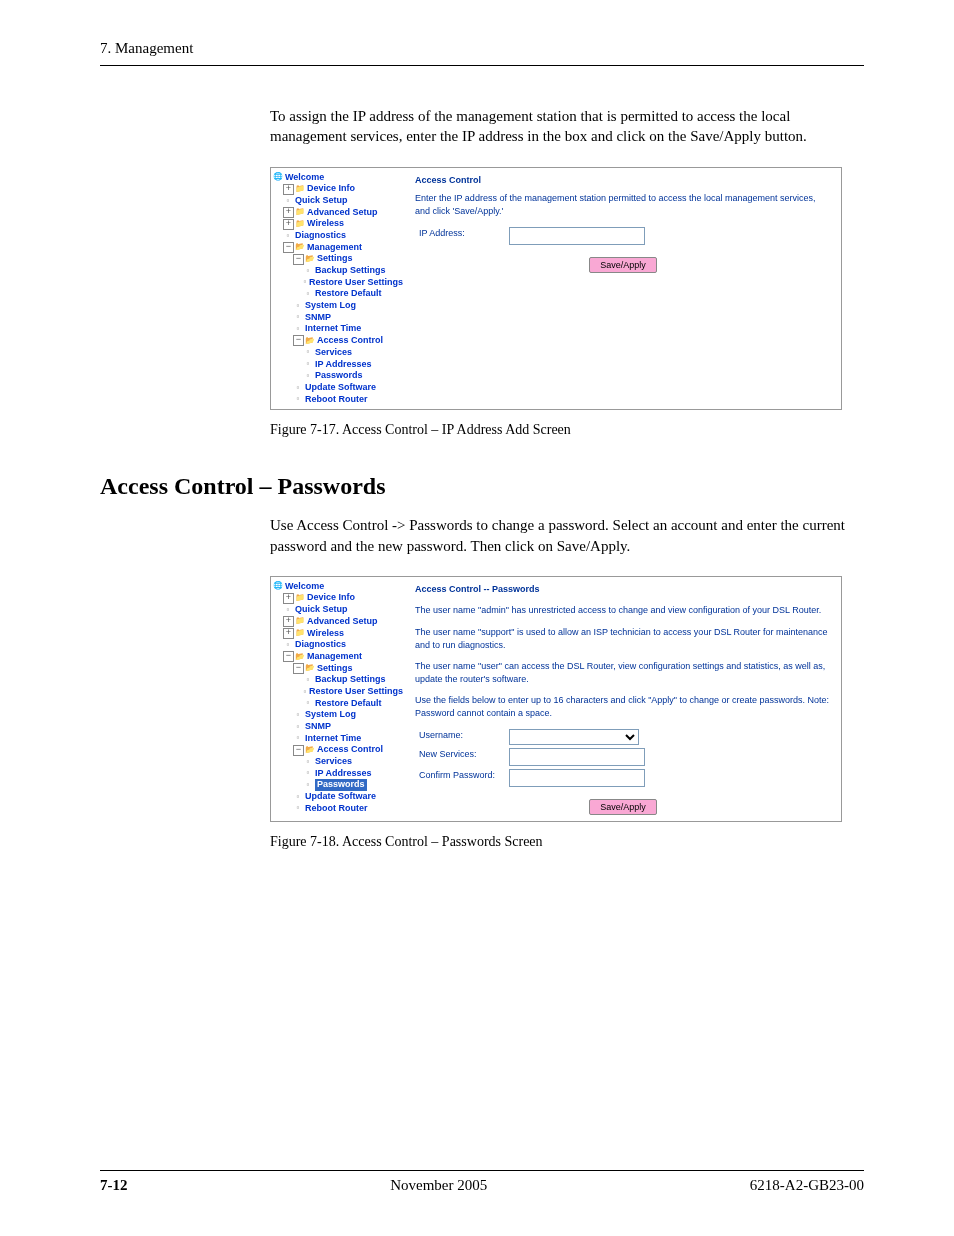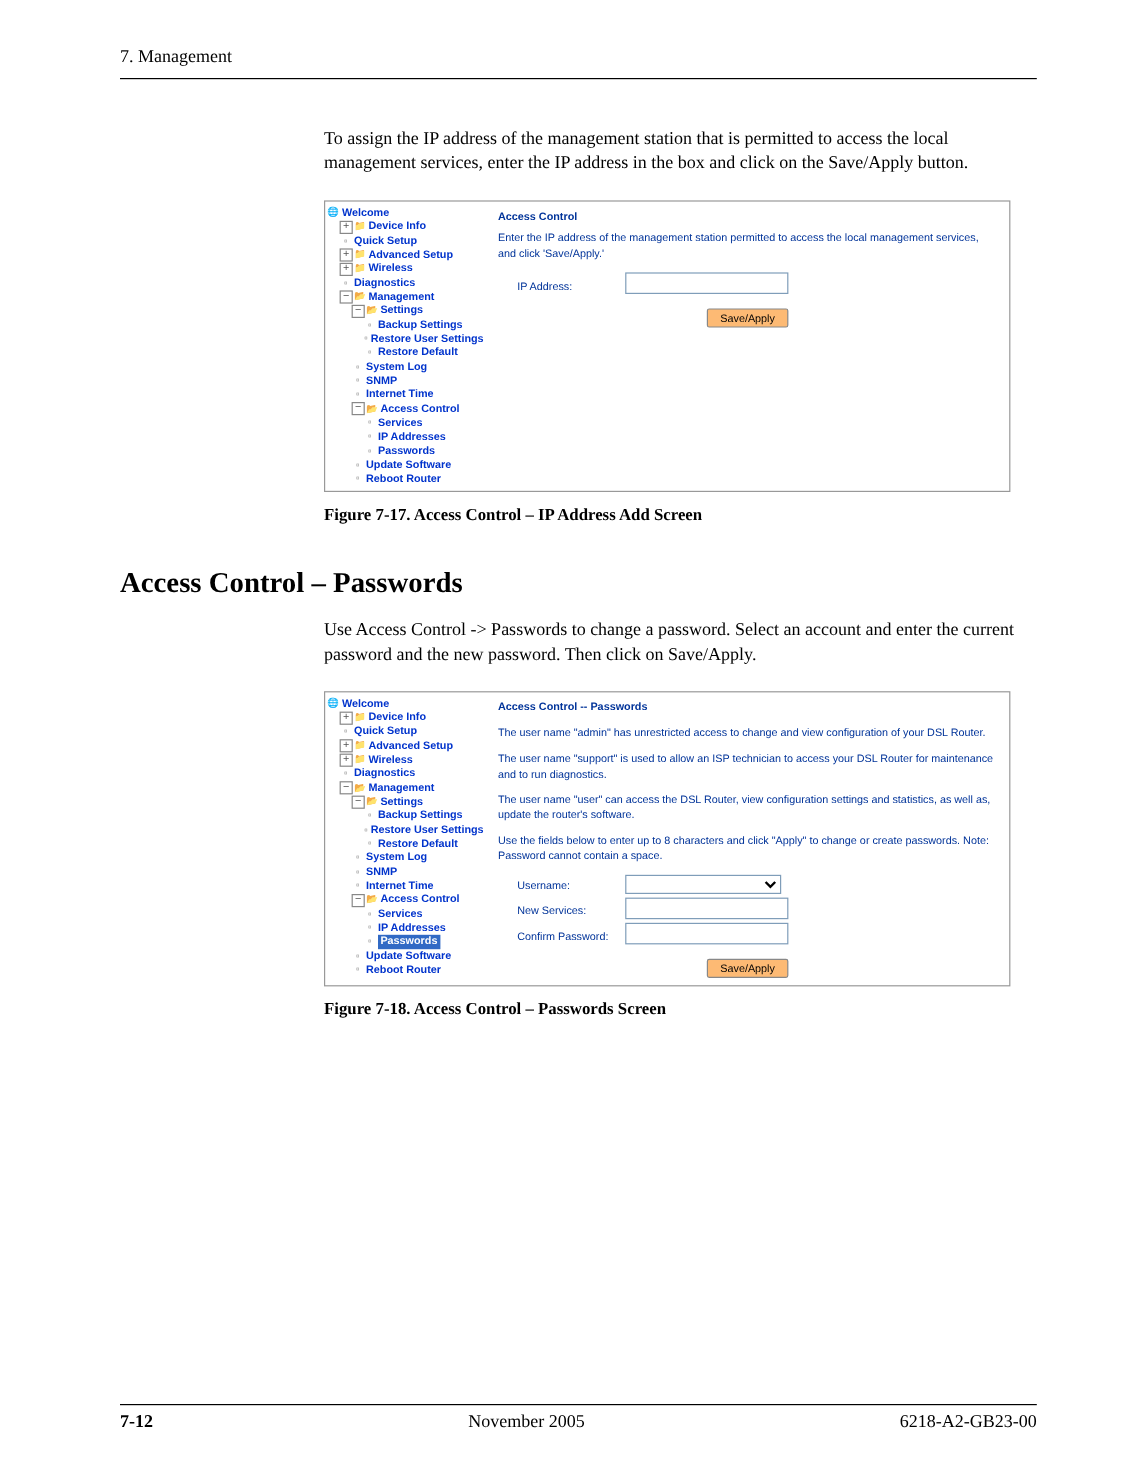--- a/index.html
+++ b/index.html
@@ -1,40 +1,40 @@
 <!DOCTYPE html>
 <html><head>
 <meta charset="utf-8">
 <style>
 body{margin:0;font-family:"Times New Roman",serif;background:#fff;color:#000}
 .page{width:954px;margin:0 auto;padding:40px 90px 40px 100px;box-sizing:border-box;position:relative;min-height:1236px}
 .page-header{font-size:15px;margin-bottom:8px}
 .hr{border:none;border-top:1px solid #000;margin:0 0 40px 0}
 .body-text{font-size:15px;line-height:1.35;margin-left:170px;margin-bottom:20px}
 .section-title{font-size:24px;font-weight:bold;margin:35px 0 15px 0}
-.fig-caption{font-size:14px;font-weight:bold;text-align:left;margin:12px 0 30px 170px}
+.fig-caption{font-size:14px;font-weight:normal;text-align:left;margin:12px 0 30px 170px}
 .screenshot{margin-left:170px;border:1px solid #999;width:570px;background:#fff;font-family:Verdana,Arial,sans-serif;font-size:9px;display:flex}
 .nav{width:130px;padding:4px 2px;color:#0033cc;font-weight:bold;line-height:1.3}
 .nav .item{display:flex;align-items:center;white-space:nowrap}
 .nav .ic{width:10px;height:10px;margin-right:2px;display:inline-flex;align-items:center;justify-content:center;font-size:8px}
 .nav .pm{width:9px;height:9px;border:1px solid #888;color:#555;font-size:9px;line-height:7px;text-align:center;margin-right:1px;font-weight:normal}
 .nav .fld{color:#d4a017}
 .nav .pg{color:#888}
 .nav .l1{margin-left:10px}
 .nav .l2{margin-left:20px}
 .nav .l3{margin-left:30px}
 .nav .hl{background:#316ac5;color:#fff;padding:0 2px}
 .content{flex:1;padding:6px 10px;color:#003399;font-size:9px;line-height:1.4}
 .content .h{font-weight:bold;margin-bottom:6px;color:#003399}
-.content .row{margin:3px 16px;display:flex;align-items:flex-end}
+.content .row{margin:3px 4px;display:flex;align-items:flex-start}
 .content .lbl{width:90px}
 .content input.txt{width:130px;height:14px;border:1px solid #7f9db9;font-size:9px}
 .content select{width:130px;height:16px;border:1px solid #7f9db9;font-size:9px;background:#fff}
 .content .btn-wrap{text-align:center;margin-top:12px}
-.content button{font-size:9px;padding:2px 10px;border:1px solid #888;background:#fdba74;border-radius:2px}
+.content button{font-size:9px;padding:2px 10px;border:1px solid #888;background:#f9a8d4;border-radius:2px}
 .footer{position:absolute;bottom:42px;left:100px;right:90px;border-top:1px solid #000;padding-top:6px;display:flex;justify-content:space-between;font-size:15px}
 .footer .pg{font-weight:bold}
 </style>
 </head>
 <body>
 
 <div class="page">
   <div class="page-header">7. Management</div>
   <hr class="hr">
 
@@ -231,21 +231,21 @@
       <div class="item l2">
           <span class="ic pg">▫</span>
           <span>Reboot Router</span>
         </div>
     </div>
     <div class="content">
       <div class="h">Access Control -- Passwords</div>
       <p>The user name "admin" has unrestricted access to change and view configuration of your DSL Router.</p>
       <p>The user name "support" is used to allow an ISP technician to access your DSL Router for maintenance and to run diagnostics.</p>
       <p>The user name "user" can access the DSL Router, view configuration settings and statistics, as well as, update the router's software.</p>
-      <p>Use the fields below to enter up to 8 characters and click "Apply" to change or create passwords. Note: Password cannot contain a space.</p>
+      <p>Use the fields below to enter up to 16 characters and click "Apply" to change or create passwords. Note: Password cannot contain a space.</p>
       <div class="row">
           <span class="lbl">Username:</span>
           <select></select>
         </div>
       <div class="row">
           <span class="lbl">New Services:</span>
           <input class="txt" type="password" style="">
         </div>
       <div class="row">
           <span class="lbl">Confirm Password:</span>

